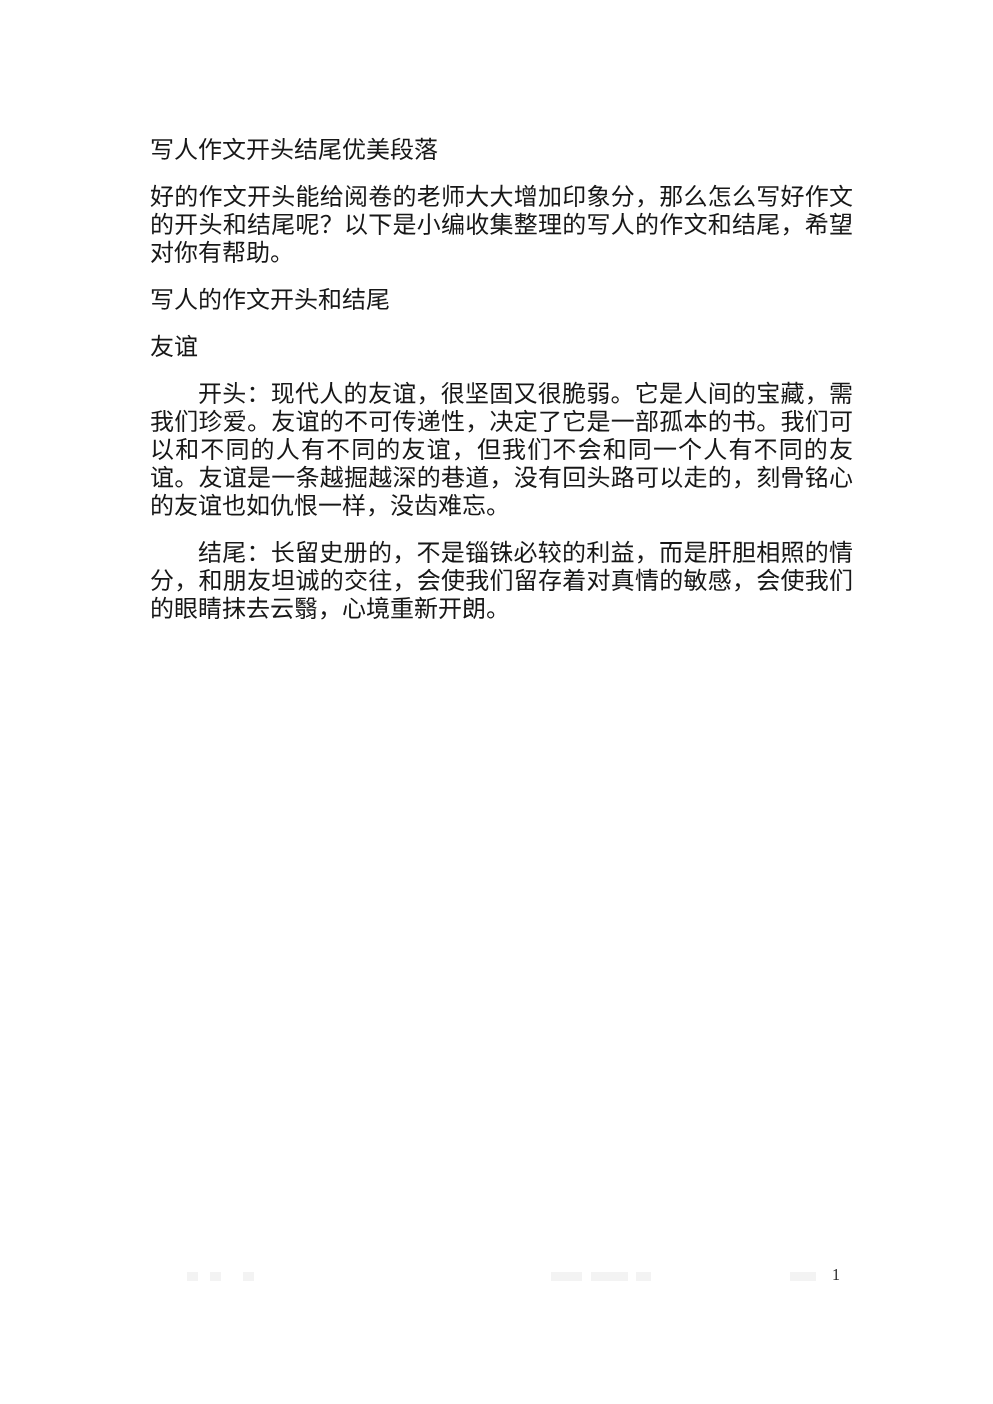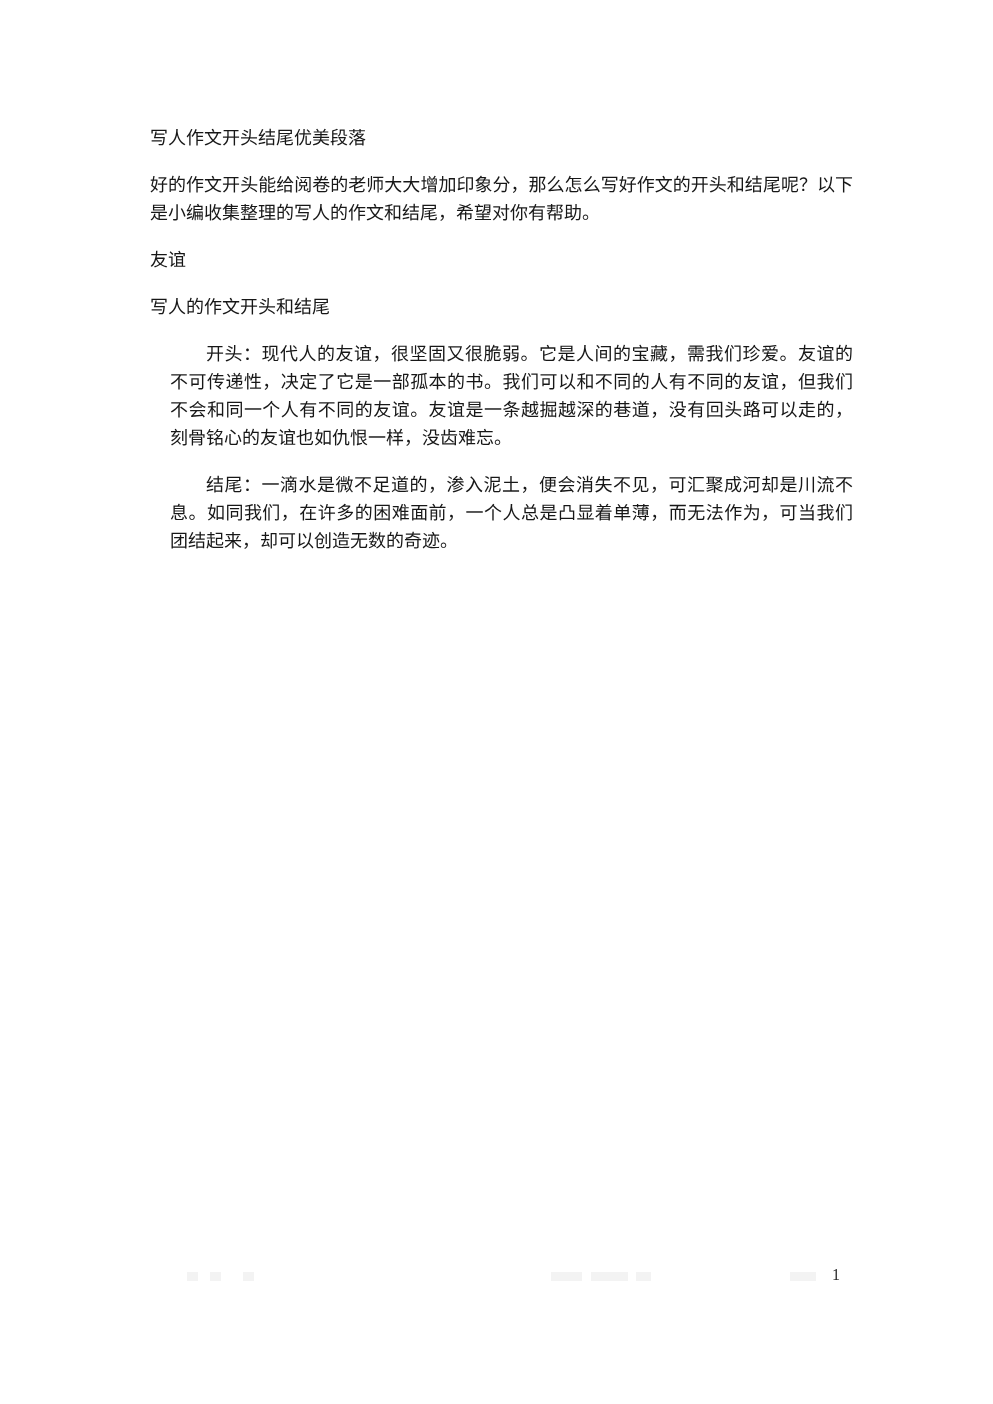--- a/index.html
+++ b/index.html
@@ -11,35 +11,34 @@
     position: relative;
     width: 993px;
     height: 1404px;
     background: #ffffff;
     overflow: hidden;
     font-family: "Liberation Serif", "DejaVu Serif", serif;
   }
   .doc {
     position: absolute;
     left: 150px;
-    top: 124px;
+    top: 136px;
     width: 703px;
-    font-size: 18px;
+    font-size: 24px;
     line-height: 28px;
     color: #171717;
     text-align: justify;
     letter-spacing: 0;
   }
   .para {
     margin: 0 0 19px 0;
     padding: 0;
   }
   .para.indent {
     text-indent: 2em;
-    margin-left: 20px;
   }
   .page-number {
     position: absolute;
     left: 826px;
     top: 1264px;
     width: 20px;
     font-size: 16px;
     line-height: 22px;
     color: #2b2b2b;
     text-align: center;
@@ -59,25 +58,25 @@
   .wm-7 { left: 790px; width: 26px; }
 </style>
 </head>
 <body>
 
 <div class="page">
 
   <div class="doc">
     <p class="para">写人作文开头结尾优美段落</p>
     <p class="para">好的作文开头能给阅卷的老师大大增加印象分，那么怎么写好作文的开头和结尾呢？以下是小编收集整理的写人的作文和结尾，希望对你有帮助。</p>
-    <p class="para">友谊</p>
+    <p class="para">写人的作文开头和结尾</p>
 
-  <p class="para">写人的作文开头和结尾</p>
+  <p class="para">友谊</p>
       <p class="para indent">开头：现代人的友谊，很坚固又很脆弱。它是人间的宝藏，需我们珍爱。友谊的不可传递性，决定了它是一部孤本的书。我们可以和不同的人有不同的友谊，但我们不会和同一个人有不同的友谊。友谊是一条越掘越深的巷道，没有回头路可以走的，刻骨铭心的友谊也如仇恨一样，没齿难忘。</p>
-      <p class="para indent">结尾：一滴水是微不足道的，渗入泥土，便会消失不见，可汇聚成河却是川流不息。如同我们，在许多的困难面前，一个人总是凸显着单薄，而无法作为，可当我们团结起来，却可以创造无数的奇迹。</p>
+      <p class="para indent">结尾：长留史册的，不是锱铢必较的利益，而是肝胆相照的情分，和朋友坦诚的交往，会使我们留存着对真情的敏感，会使我们的眼睛抹去云翳，心境重新开朗。</p>
     </div>
 
   <div class="wm wm-1"></div>
   <div class="wm wm-2"></div>
   <div class="wm wm-3"></div>
   <div class="wm wm-4"></div>
   <div class="wm wm-5"></div>
   <div class="wm wm-6"></div>
   <div class="wm wm-7"></div>
 

